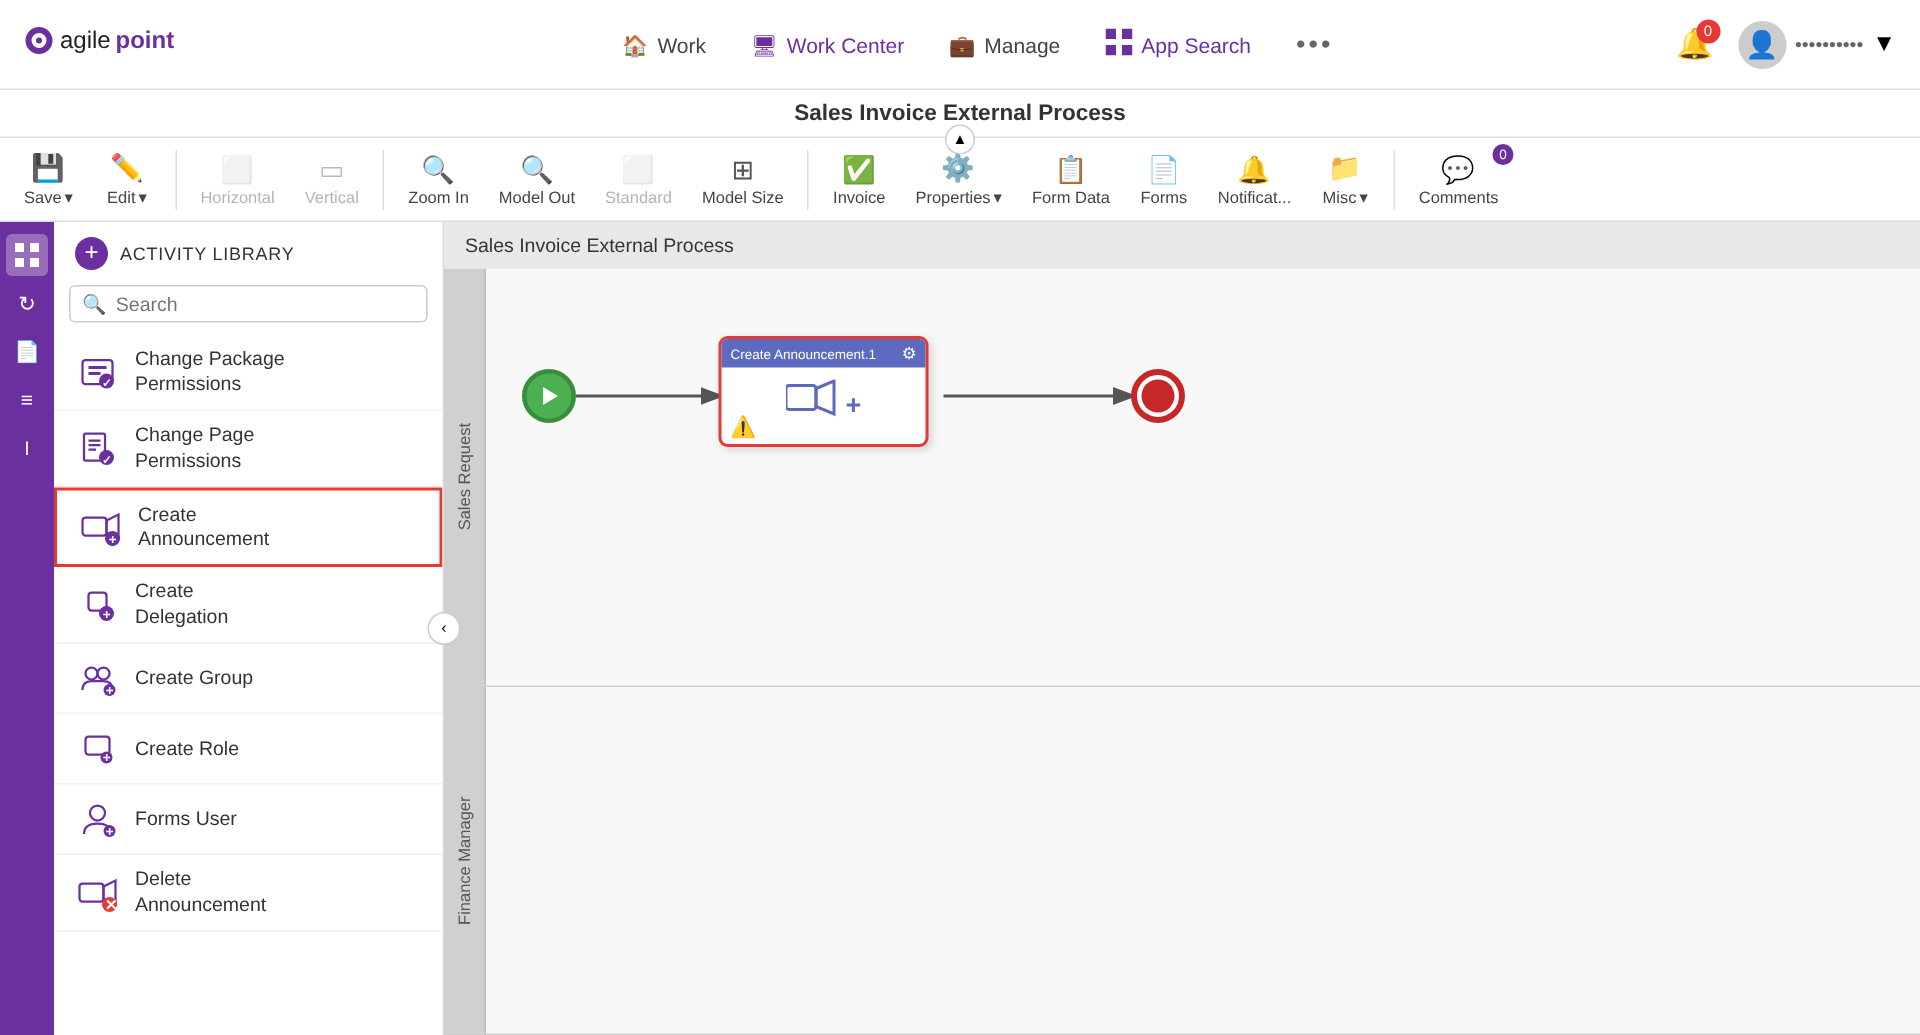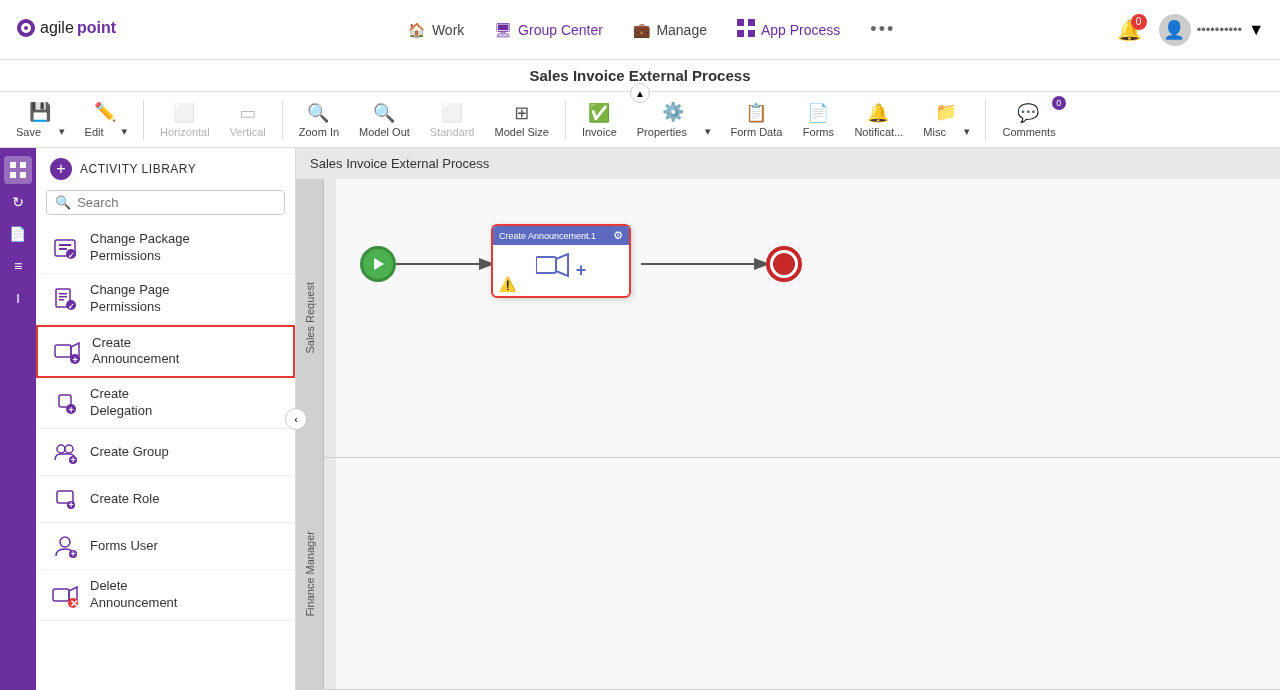--- a/index.html
+++ b/index.html
@@ -58,21 +58,21 @@
       padding: 4px 8px;
       cursor: pointer;
       border-radius: 4px;
       min-width: 48px;
       font-size: 11px;
       color: #444;
       gap: 2px;
     }
     .tool-btn .icon { font-size: 18px; color: #555; }
     .tool-btn.disabled { opacity: 0.4; cursor: default; }
-    .tool-btn .label { display: flex; align-items: center; gap: 18px; }
+    .tool-btn .label { display: flex; align-items: center; gap: 2px; }
     .tool-separator { width: 1px; background: #ddd; height: 40px; margin: 0 4px; }
     .comments-badge { position: relative; }
     .comments-count { position: absolute; top: -2px; right: -2px; background: #6b2fa0; color: #fff; border-radius: 50%; width: 14px; height: 14px; font-size: 9px; display: flex; align-items: center; justify-content: center; }
 
     
     .main-area {
       display: flex;
       height: calc(690px - 60px - 32px - 56px);
       background: #e8e8e8;
     }
@@ -207,21 +207,20 @@
       position: absolute;
       top: 0; left: 0; right: 0; bottom: 0;
       display: flex;
       flex-direction: column;
     }
     .swim-lane {
       display: flex;
       align-items: stretch;
       border-bottom: 1px solid #ccc;
       flex: 1;
-      gap: 12px;
     }
     .swim-lane-label {
       width: 28px;
       background: #d0d0d0;
       border-right: 1px solid #bbb;
       display: flex;
       align-items: center;
       justify-content: center;
       flex-shrink: 0;
     }
@@ -344,36 +343,36 @@
     </svg>
   </div>
 
   <div class="nav-items">
     <a class="nav-item">
       <span>🏠</span>
       <span>Work</span>
     </a>
     <a class="nav-item active">
       <span>🖥</span>
-      <span>Group Center</span>
+      <span>Work Center</span>
     </a>
     <a class="nav-item">
       <span>💼</span>
       <span>Manage</span>
     </a>
     <a class="nav-item" style="color:#6b2fa0">
       <span style="color:#6b2fa0">
         <svg width="18" height="18" viewBox="0 0 18 18">
             <rect x="0" y="0" width="7" height="7" fill="#6b2fa0"></rect>
             <rect x="11" y="0" width="7" height="7" fill="#6b2fa0"></rect>
             <rect x="0" y="11" width="7" height="7" fill="#6b2fa0"></rect>
             <rect x="11" y="11" width="7" height="7" fill="#6b2fa0"></rect>
           </svg>
       </span>
-      <span>App Process</span>
+      <span>App Search</span>
     </a>
     <span class="nav-dots">•••</span>
   </div>
 
   <div class="nav-right">
     <div class="notif-btn">
       <span style="font-size:20px">🔔</span>
       <span class="notif-badge">0</span>
     </div>
     <div class="user-info">

